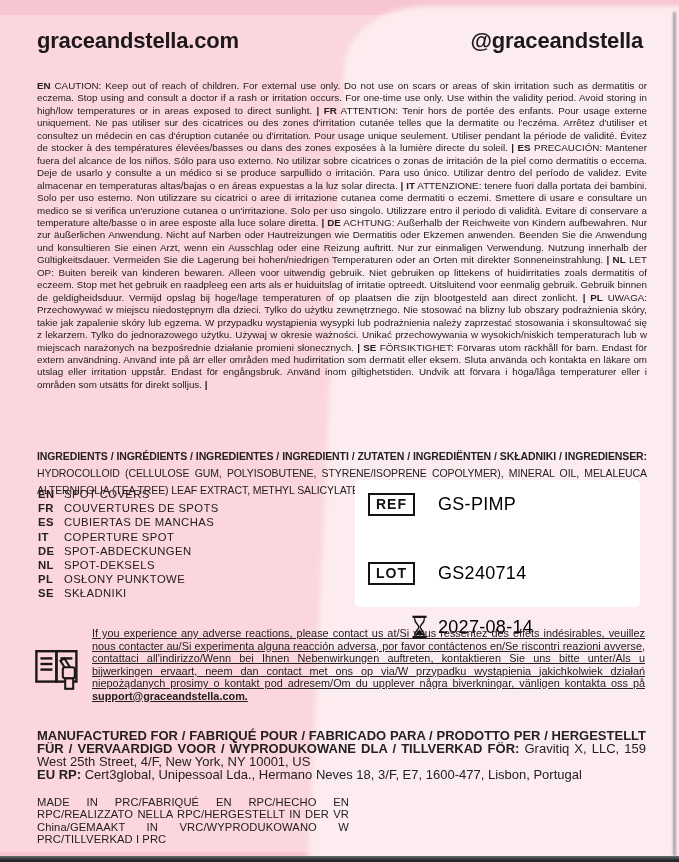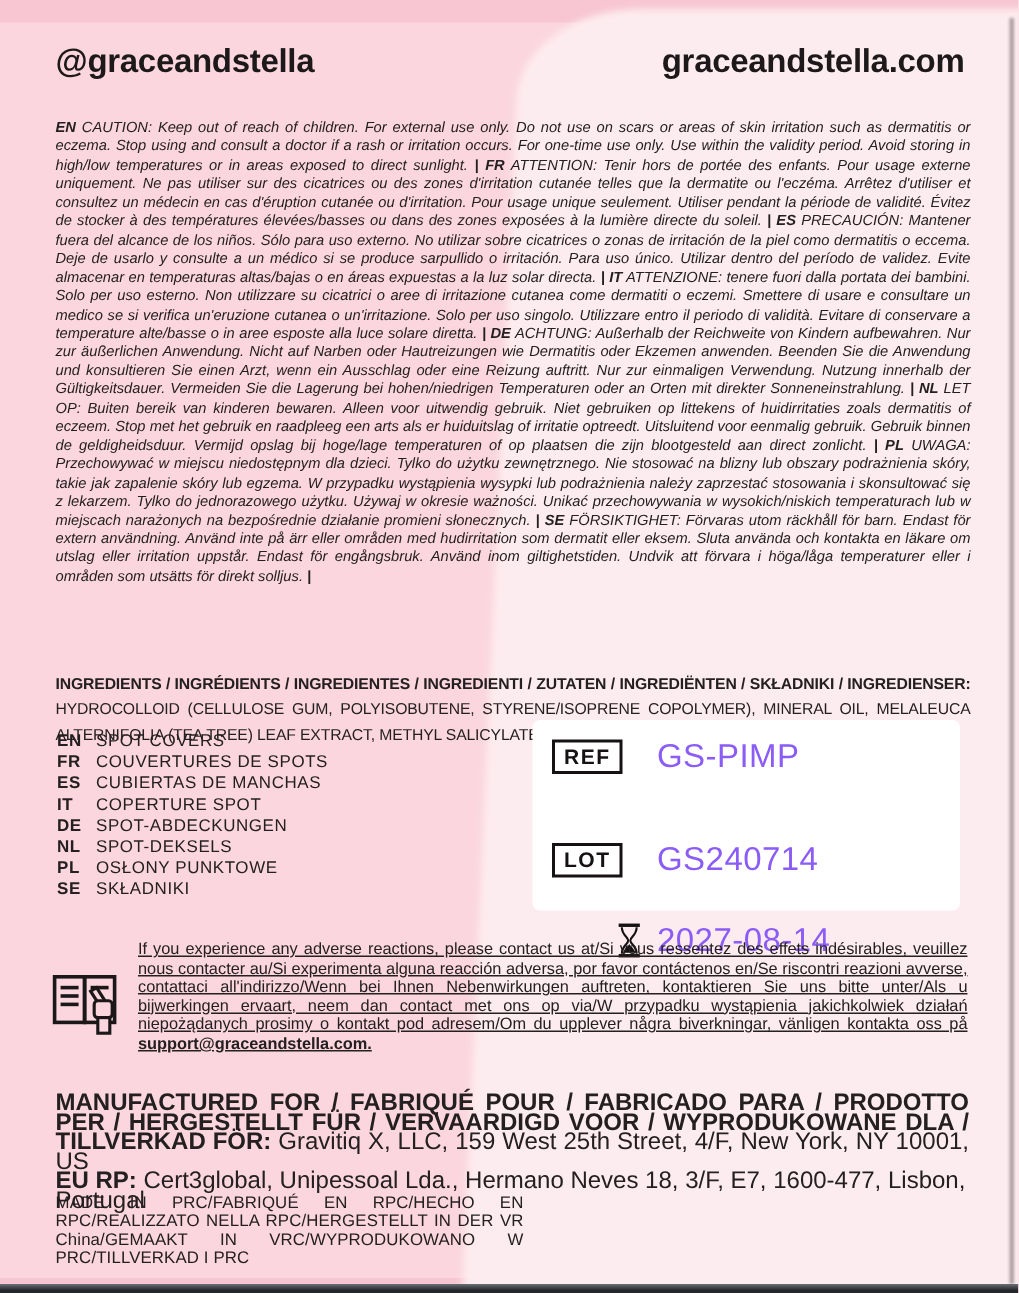--- a/index.html
+++ b/index.html
@@ -8,56 +8,56 @@
   .panel{position:absolute;left:0;top:15px;right:3px;bottom:10px;background:#fbd6de;}
   .blob{position:absolute;top:6px;left:347px;right:-60px;bottom:-6px;background:#fdecef;
     border-top-left-radius:80px 60px;transform:skewX(-2.6deg);transform-origin:0 0;filter:blur(2.5px);}
   .edge-line{position:absolute;right:3px;top:12px;bottom:6px;width:3px;background:rgba(73,62,70,.45);filter:blur(1px);}
   .bottom-bar{position:absolute;left:0;right:0;bottom:0;height:6px;
     background:linear-gradient(#6a6f73,#23262a 70%);z-index:9;}
   .content{position:absolute;inset:0;z-index:5;}
   .hdr{position:absolute;left:37px;right:36px;top:28px;display:flex;justify-content:space-between;
     font-weight:bold;font-size:22px;letter-spacing:-0.2px;color:#1d191a;}
   .caution{position:absolute;left:37px;width:610px;top:80px;margin:0;
-    font-size:9.8px;line-height:12.45px;text-align:justify;font-style:italic;}
+    font-size:9.8px;line-height:12.45px;text-align:justify;}
   .caution b{font-weight:bold;}
   .ingr{position:absolute;left:37px;width:610px;top:448px;margin:0;
     font-size:10.5px;line-height:17.2px;text-align:justify;letter-spacing:-0.1px;}
   .plist{position:absolute;left:38px;top:488px;font-size:11.3px;letter-spacing:0.4px;}
   .prow{height:14.2px;display:flex;align-items:baseline;}
   .pcode{width:26px;font-weight:bold;flex:0 0 26px;}
   .refbox{position:absolute;left:355px;top:480px;width:285px;height:127px;background:#fff;border-radius:5px;}
   .rrow{position:absolute;left:13px;right:10px;height:28px;display:flex;align-items:center;}
   .rrow.r1{top:10px;} .rrow.r2{top:52px;margin-top:27px;} .rrow.r3{top:94px;margin-top:39px;}
   .taglabel{display:inline-block;border:2.5px solid #161214;font-weight:bold;font-size:14px;
     letter-spacing:1px;padding:1px 6px 2px;color:#161214;}
-  .tagvalue{position:absolute;left:70px;font-size:22px;letter-spacing:0.3px;color:#8b5cf6;white-space:nowrap;}
+  .tagvalue{position:absolute;left:70px;font-size:18px;letter-spacing:0.3px;color:#000000;white-space:nowrap;}
   .hourglass{position:absolute;left:43px;top:2px;}
   .contact-icon{position:absolute;left:34px;top:648px;}
   .contact-text{position:absolute;left:92px;width:553px;top:627px;margin:0;
     font-size:10.9px;line-height:12.5px;text-align:justify;text-decoration:underline;}
-  .mfg{position:absolute;left:37px;width:609px;top:729px;font-size:16px;line-height:13px;}
+  .mfg{position:absolute;left:37px;width:609px;top:729px;font-size:13px;line-height:13px;}
   .mfg p{margin:0;}
   .mfg p.just{text-align:justify;}
   .madein{position:absolute;left:37px;width:312px;top:796px;margin:0;
     font-size:11.2px;line-height:12.4px;font-weight:normal;text-align:justify;letter-spacing:0.1px;}
 </style>
 </head>
 <body>
 
 <div class="screen">
   <div class="panel"></div>
   <div class="blob"></div>
   <div class="edge-line"></div>
 
   <div class="content">
 
     <div class="hdr">
+      <span>graceandstella.com</span>
       <span>@graceandstella</span>
-      <span>graceandstella.com</span>
     </div>
 
     <p class="caution"><b>EN</b> CAUTION: Keep out of reach of children. For external use only. Do not use on scars or areas of skin irritation such as dermatitis or eczema. Stop using and consult a doctor if a rash or irritation occurs. For one-time use only. Use within the validity period. Avoid storing in high/low temperatures or in areas exposed to direct sunlight.<b> | </b><b>FR</b> ATTENTION: Tenir hors de portée des enfants. Pour usage externe uniquement. Ne pas utiliser sur des cicatrices ou des zones d'irritation cutanée telles que la dermatite ou l'eczéma. Arrêtez d'utiliser et consultez un médecin en cas d'éruption cutanée ou d'irritation. Pour usage unique seulement. Utiliser pendant la période de validité. Évitez de stocker à des températures élevées/basses ou dans des zones exposées à la lumière directe du soleil.<b> | </b><b>ES</b> PRECAUCIÓN: Mantener fuera del alcance de los niños. Sólo para uso externo. No utilizar sobre cicatrices o zonas de irritación de la piel como dermatitis o eccema. Deje de usarlo y consulte a un médico si se produce sarpullido o irritación. Para uso único. Utilizar dentro del período de validez. Evite almacenar en temperaturas altas/bajas o en áreas expuestas a la luz solar directa.<b> | </b><b>IT</b> ATTENZIONE: tenere fuori dalla portata dei bambini. Solo per uso esterno. Non utilizzare su cicatrici o aree di irritazione cutanea come dermatiti o eczemi. Smettere di usare e consultare un medico se si verifica un'eruzione cutanea o un'irritazione. Solo per uso singolo. Utilizzare entro il periodo di validità. Evitare di conservare a temperature alte/basse o in aree esposte alla luce solare diretta.<b> | </b><b>DE</b> ACHTUNG: Außerhalb der Reichweite von Kindern aufbewahren. Nur zur äußerlichen Anwendung. Nicht auf Narben oder Hautreizungen wie Dermatitis oder Ekzemen anwenden. Beenden Sie die Anwendung und konsultieren Sie einen Arzt, wenn ein Ausschlag oder eine Reizung auftritt. Nur zur einmaligen Verwendung. Nutzung innerhalb der Gültigkeitsdauer. Vermeiden Sie die Lagerung bei hohen/niedrigen Temperaturen oder an Orten mit direkter Sonneneinstrahlung.<b> | </b><b>NL</b> LET OP: Buiten bereik van kinderen bewaren. Alleen voor uitwendig gebruik. Niet gebruiken op littekens of huidirritaties zoals dermatitis of eczeem. Stop met het gebruik en raadpleeg een arts als er huiduitslag of irritatie optreedt. Uitsluitend voor eenmalig gebruik. Gebruik binnen de geldigheidsduur. Vermijd opslag bij hoge/lage temperaturen of op plaatsen die zijn blootgesteld aan direct zonlicht.<b> | </b><b>PL</b> UWAGA: Przechowywać w miejscu niedostępnym dla dzieci. Tylko do użytku zewnętrznego. Nie stosować na blizny lub obszary podrażnienia skóry, takie jak zapalenie skóry lub egzema. W przypadku wystąpienia wysypki lub podrażnienia należy zaprzestać stosowania i skonsultować się z lekarzem. Tylko do jednorazowego użytku. Używaj w okresie ważności. Unikać przechowywania w wysokich/niskich temperaturach lub w miejscach narażonych na bezpośrednie działanie promieni słonecznych.<b> | </b><b>SE</b> FÖRSIKTIGHET: Förvaras utom räckhåll för barn. Endast för extern användning. Använd inte på ärr eller områden med hudirritation som dermatit eller eksem. Sluta använda och kontakta en läkare om utslag eller irritation uppstår. Endast för engångsbruk. Använd inom giltighetstiden. Undvik att förvara i höga/låga temperaturer eller i områden som utsätts för direkt solljus.<b> |</b></p>
 
     <p class="ingr"><b>INGREDIENTS / INGRÉDIENTS / INGREDIENTES / INGREDIENTI / ZUTATEN / INGREDIËNTEN / SKŁADNIKI / INGREDIENSER:</b> <span>HYDROCOLLOID (CELLULOSE GUM, POLYISOBUTENE, STYRENE/ISOPRENE COPOLYMER), MINERAL OIL, MELALEUCA ALTERNIFOLIA (TEA TREE) LEAF EXTRACT, METHYL SALICYLATE</span></p>
 
     <div class="plist">
         <div class="prow">
           <b class="pcode">EN</b>
           <span>SPOT COVERS</span>

